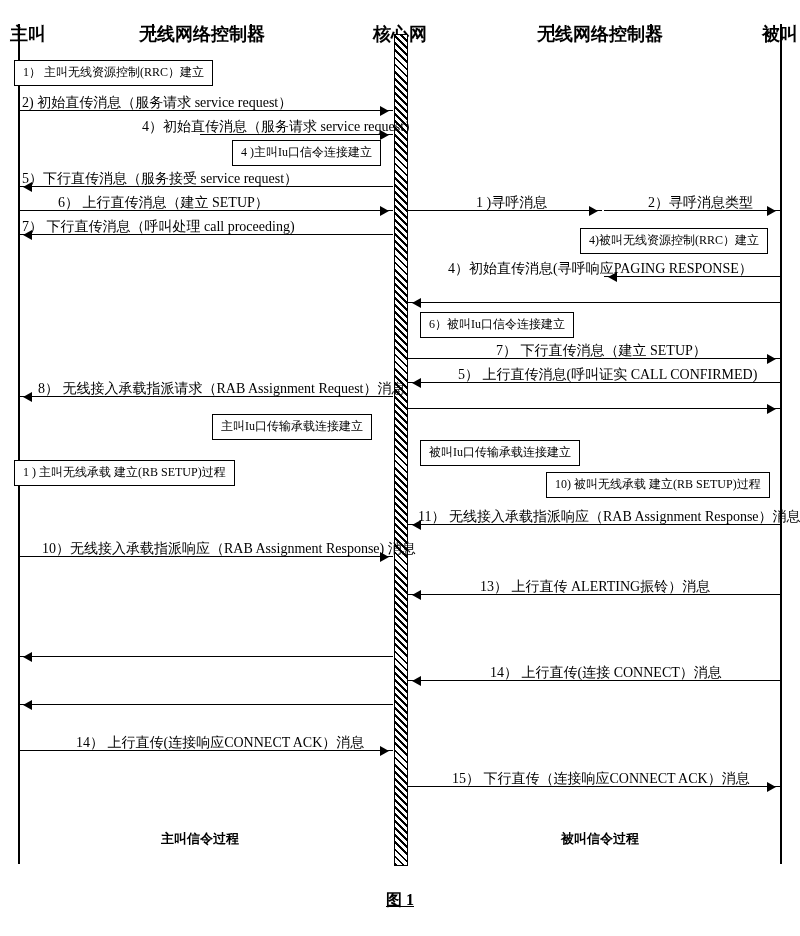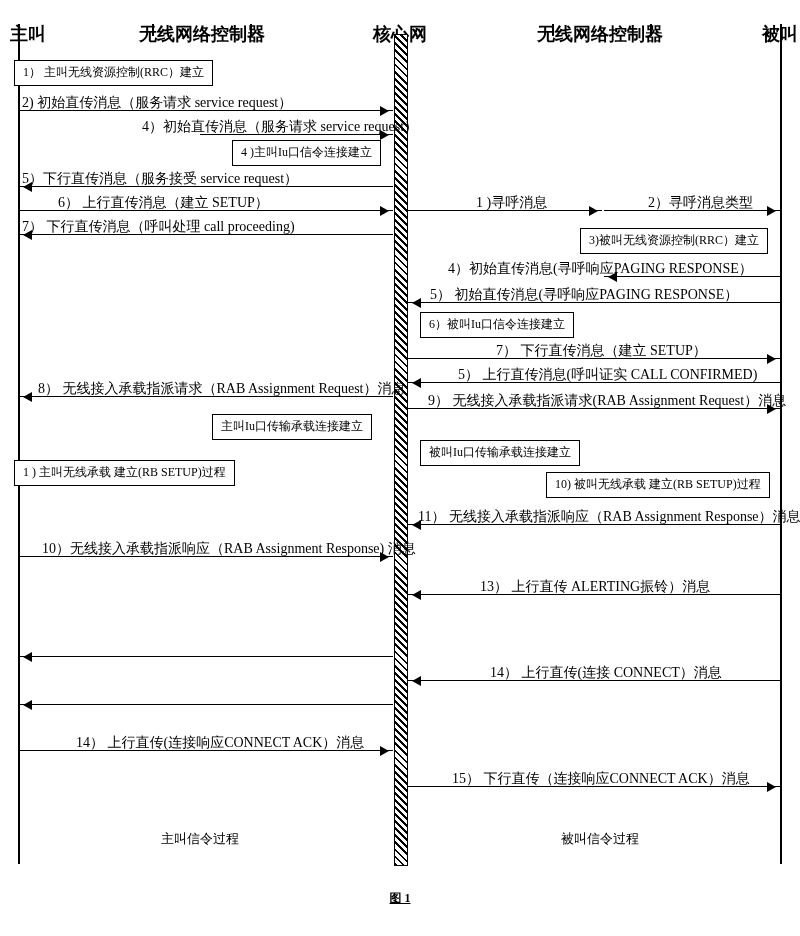--- a/index.html
+++ b/index.html
@@ -71,27 +71,27 @@
     content: "";
     position: absolute;
     left: -1px;
     top: -5px;
     border: 5px solid transparent;
     border-right: 9px solid #000;
   }
   .footer {
     position: absolute;
     font-size: 13px;
-    font-weight: 400;
+    font-weight: 700;
     white-space: nowrap;
     transform: translateX(-50%);
   }
   .fig {
     position: absolute;
-    font-size: 12px;
+    font-size: 16px;
     font-weight: 700;
     left: 50%;
     transform: translateX(-50%);
     text-decoration: underline;
   }
 </style>
 </head>
 <body>
 
 <div class="canvas">
@@ -146,37 +146,35 @@
 
   <div class="msg" style="left:76px; top:734px">14） 上行直传(连接响应CONNECT ACK）消息</div>
   <div class="arrow-line arrow-r" style="left:19px; top:750px; width:374px"></div>
 
   <div class="msg" style="left:476px; top:194px">1 )寻呼消息</div>
   <div class="arrow-line arrow-r" style="left:408px; top:210px; width:194px"></div>
 
   <div class="msg" style="left:648px; top:194px">2）寻呼消息类型</div>
   <div class="arrow-line arrow-r" style="left:604px; top:210px; width:176px"></div>
 
-  <div class="box" style="left:580px; top:228px">3)被叫无线资源控制(RRC）建立</div>
+  <div class="box" style="left:580px; top:228px">4)被叫无线资源控制(RRC）建立</div>
 
   <div class="msg" style="left:448px; top:260px">4）初始直传消息(寻呼响应PAGING RESPONSE）</div>
   <div class="arrow-line arrow-l" style="left:604px; top:276px; width:176px"></div>
 
-  <div class="msg" style="left:430px; top:286px">5） 初始直传消息(寻呼响应PAGING RESPONSE）</div>
   <div class="arrow-line arrow-l" style="left:408px; top:302px; width:372px"></div>
 
   <div class="box" style="left:420px; top:312px">6）被叫Iu口信令连接建立</div>
 
   <div class="msg" style="left:496px; top:342px">7） 下行直传消息（建立 SETUP）</div>
   <div class="arrow-line arrow-r" style="left:408px; top:358px; width:372px"></div>
 
   <div class="msg" style="left:458px; top:366px">5） 上行直传消息(呼叫证实 CALL CONFIRMED)</div>
   <div class="arrow-line arrow-l" style="left:408px; top:382px; width:372px"></div>
 
-  <div class="msg" style="left:428px; top:392px">9） 无线接入承载指派请求(RAB Assignment Request）消息</div>
   <div class="arrow-line arrow-r" style="left:408px; top:408px; width:372px"></div>
 
   <div class="box" style="left:420px; top:440px">被叫Iu口传输承载连接建立</div>
 
   <div class="box" style="left:546px; top:472px">10) 被叫无线承载 建立(RB SETUP)过程</div>
 
   <div class="msg" style="left:418px; top:508px">11） 无线接入承载指派响应（RAB Assignment Response）消息</div>
   <div class="arrow-line arrow-l" style="left:408px; top:524px; width:372px"></div>
 
   <div class="msg" style="left:480px; top:578px">13） 上行直传 ALERTING振铃）消息</div>

